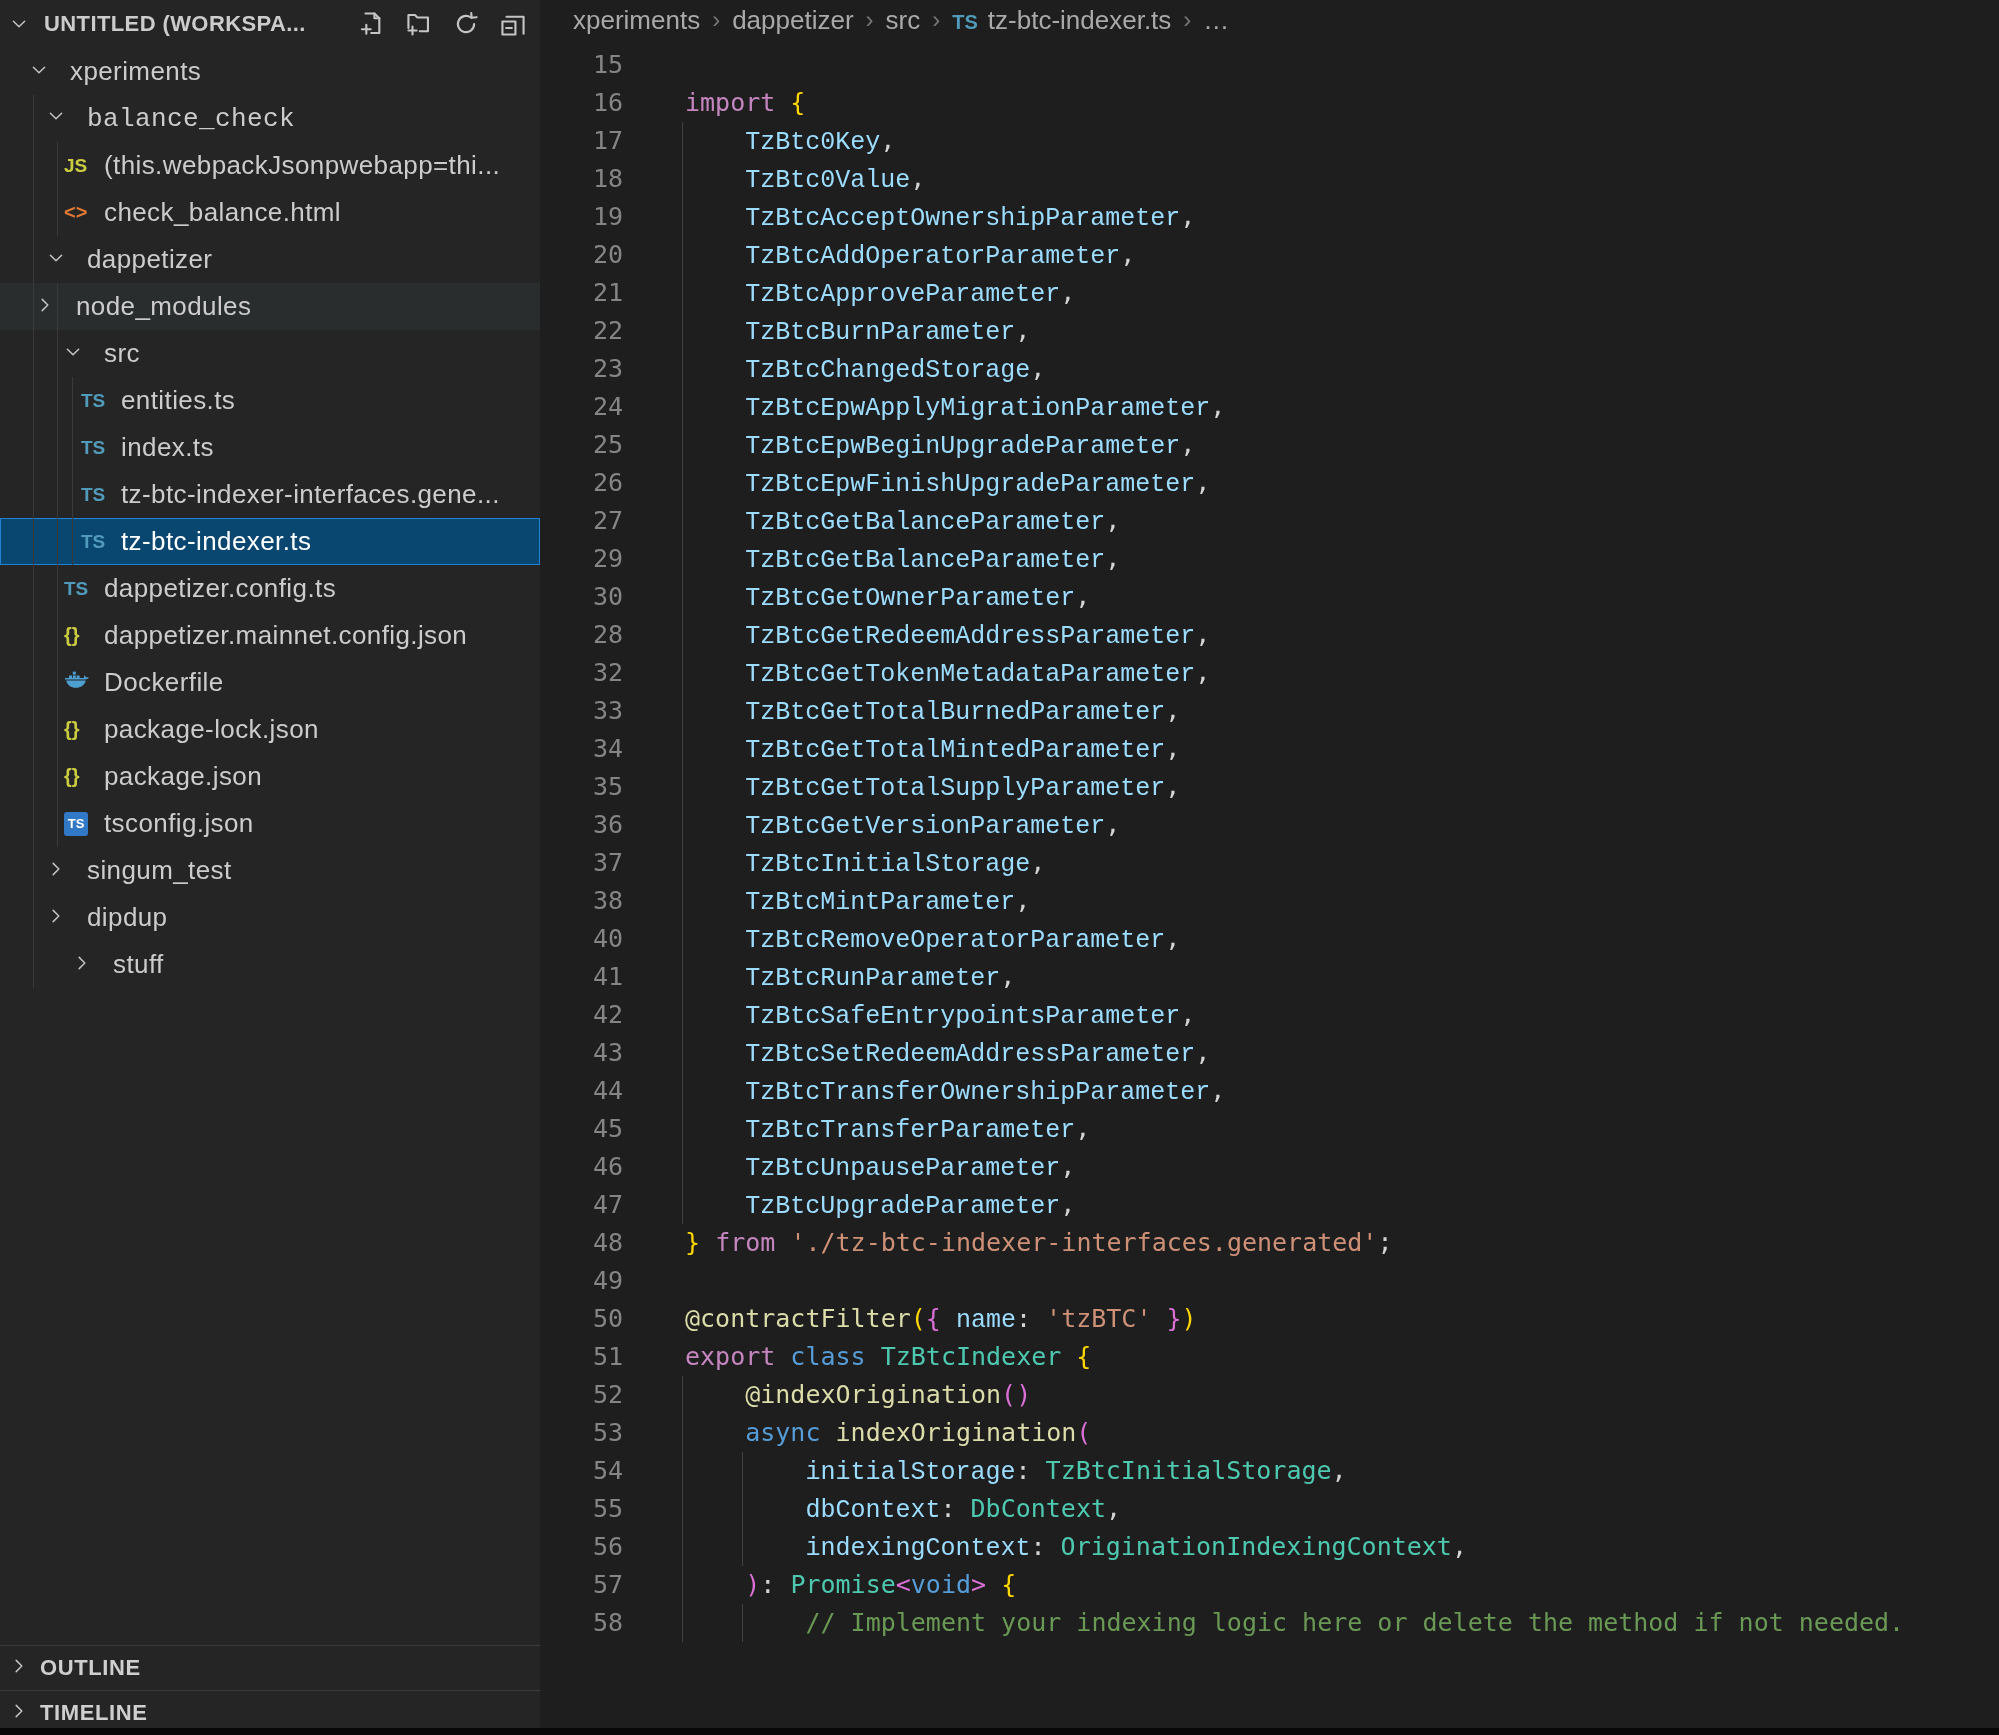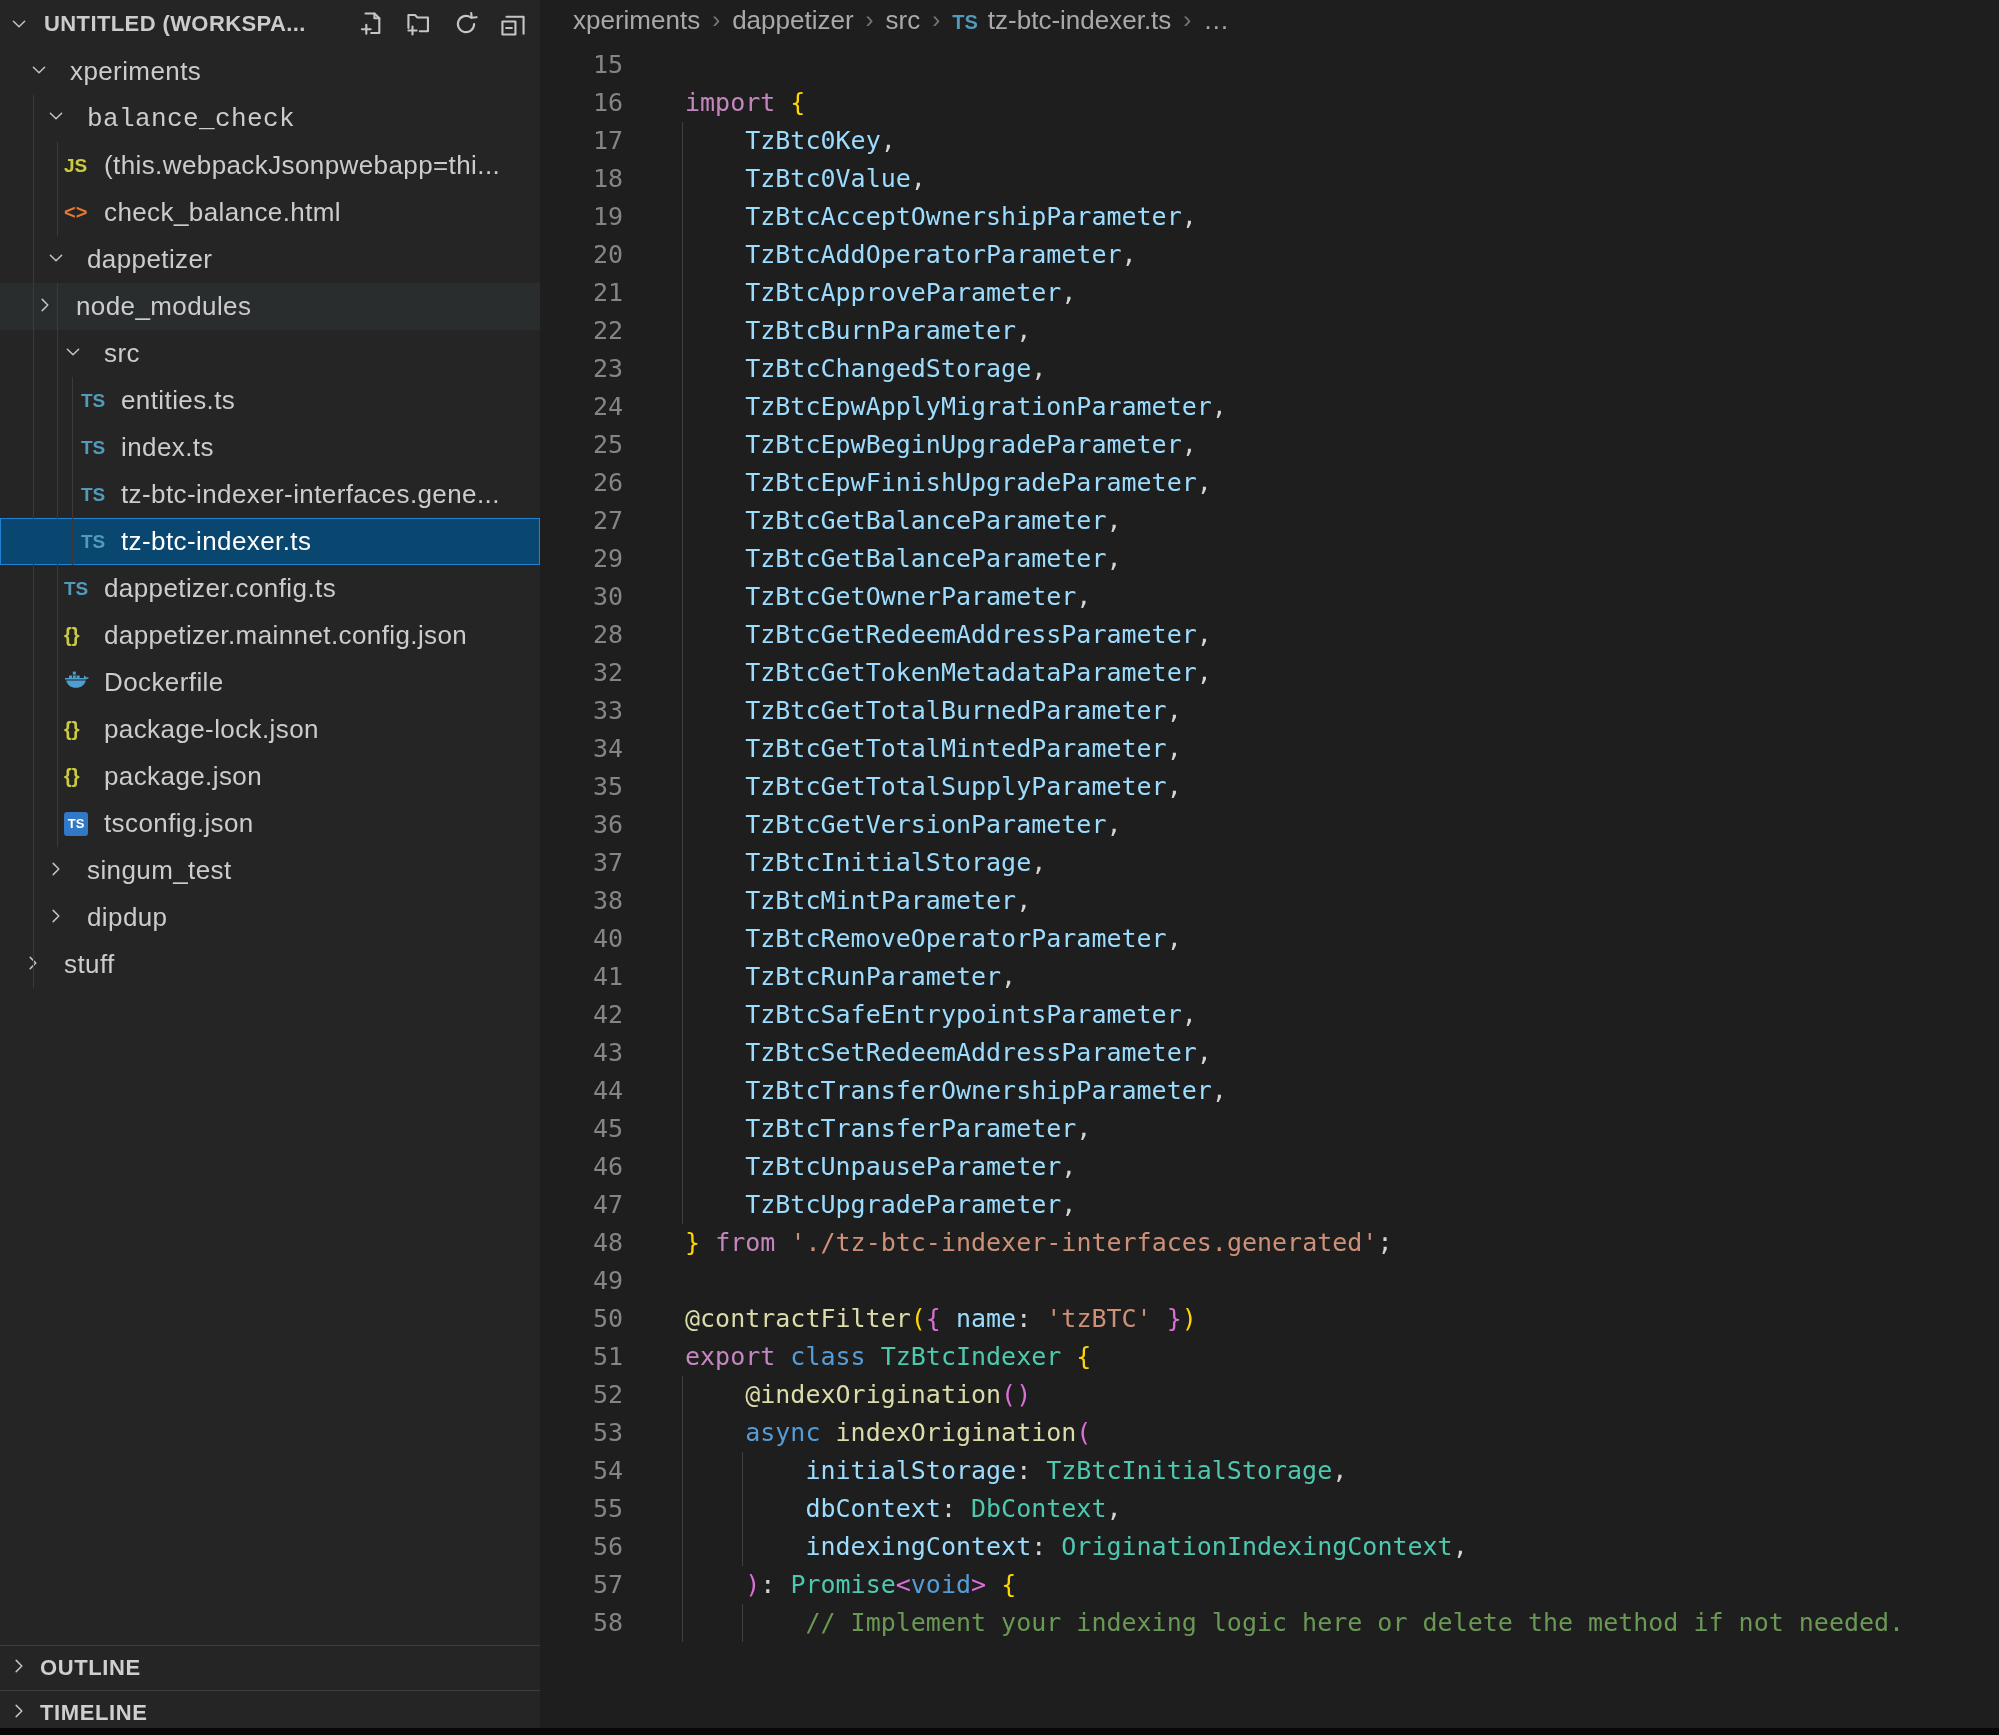--- a/index.html
+++ b/index.html
@@ -58,21 +58,21 @@
   .crumb-ts{color:var(--ts-blue);font-weight:bold;font-size:20px;margin-right:10px;letter-spacing:0;}
   #code{position:relative;padding-top:6px;font-family:"DejaVu Sans Mono", monospace;font-size:25px;}
   .code-line{position:relative;height:38px;line-height:38px;white-space:pre;}
   .code-line .ln{
     display:inline-block;width:83px;text-align:right;color:var(--ln-fg);
     vertical-align:top;user-select:none;
   }
   .code-line .content{display:inline-block;margin-left:62px;vertical-align:top;}
   .eguide{position:absolute;top:0;bottom:0;width:1px;background:var(--editor-guide);pointer-events:none;}
   .tok-kw{color:var(--c-kw);} .tok-kw2{color:var(--c-kw2);} .tok-type{color:var(--c-type);}
-  .tok-var{color:var(--c-var);} .tok-fn{color:var(--c-fn);} .tok-str{color:var(--c-str);}
+  .tok-var{color:var(--c-var);font-family:Liberation Mono, monospace;} .tok-fn{color:var(--c-fn);} .tok-str{color:var(--c-str);}
   .tok-com{color:var(--c-com);} .tok-pun{color:var(--c-pun);}
   .tok-b1{color:var(--c-b1);} .tok-b2{color:var(--c-b2);}
   #window-bottom-edge{position:absolute;left:0;right:0;bottom:0;height:7px;background:#080808;z-index:20;}
 </style>
 </head>
 <body>
 
 <div id="app">
   <div id="sidebar">
     <div id="explorer-header">
@@ -252,21 +252,21 @@
           <span class="label">singum_test</span>
         </div>
         <div class="row" style="padding-left: 47px;">
           <span class="gutter-box">
             <span><svg width="18" height="18" viewBox="0 0 16 16">
                 <path d="M5.5 3 l5 5 -5 5" fill="none" stroke="#c5c5c5" stroke-width="1.3" stroke-linecap="round" stroke-linejoin="round"></path>
               </svg></span>
           </span>
           <span class="label">dipdup</span>
         </div>
-        <div class="row" style="padding-left: 24px;">
+        <div class="row" style="padding-left: 73px;">
           <span class="gutter-box">
             <span><svg width="18" height="18" viewBox="0 0 16 16">
                 <path d="M5.5 3 l5 5 -5 5" fill="none" stroke="#c5c5c5" stroke-width="1.3" stroke-linecap="round" stroke-linejoin="round"></path>
               </svg></span>
           </span>
           <span class="label">stuff</span>
         </div>
       </div>
     <div class="bottom-panels">
         <div class="panel-header">

